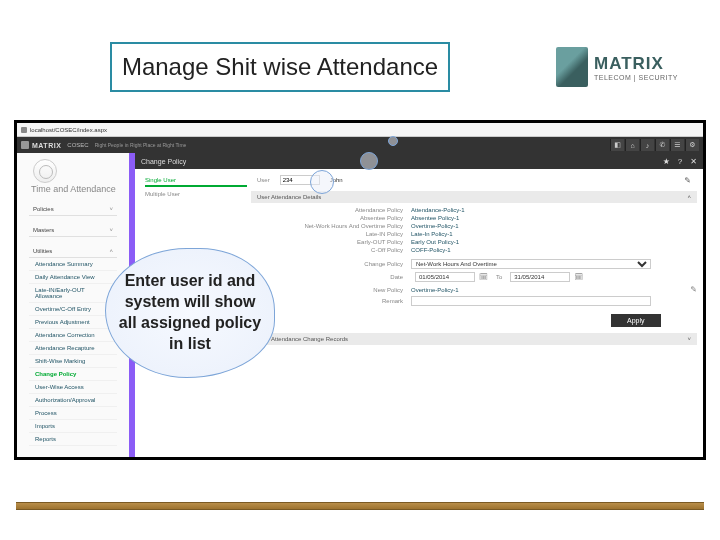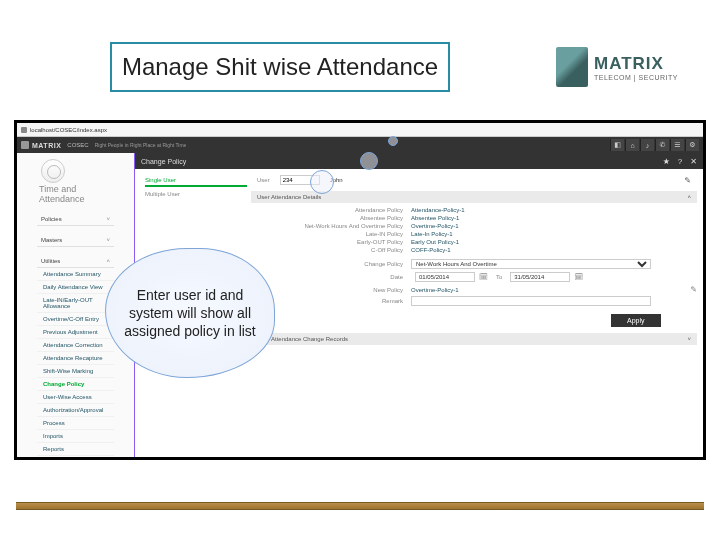--- a/index.html
+++ b/index.html
@@ -22,21 +22,21 @@
 .topbar { height: 16px; background: #333; display: flex; align-items: center; padding: 0 4px; color: #ddd; font-size: 6px; position: relative; }
 .topbar .brand { font-weight: bold; font-size: 7px; letter-spacing: 0.5px; margin-right: 6px; display:flex; align-items:center; }
 .topbar .brand .logo-mini { width:8px; height:8px; background:#999; margin-right:3px; border-radius:1px; }
 .topbar .product { font-size:6px; color:#bbb; margin-right:6px; }
 .topbar .tagline { font-size:5px; color:#999; }
 .topbar .icons { margin-left:auto; display:flex; gap:1px; }
 .topbar .icons .ic { width:14px; height:12px; background:#444; border-left:1px solid #222; display:flex; align-items:center; justify-content:center; font-size:7px; color:#ccc; }
 
 .app-body { display:flex; height: calc(100% - 30px); }
 
-.leftnav { width: 118px; background:#fafafa; border-right:1px solid #8b5cf6; font-size:6px; color:#444; padding:4px 20px; }
+.leftnav { width: 118px; background:#fafafa; border-right:6px solid #8b5cf6; font-size:6px; color:#444; padding:4px 12px; }
 .leftnav .bigicon { width:24px; height:24px; border:1px solid #ccc; border-radius:50%; margin:2px 4px; display:inline-block; vertical-align:middle; background:linear-gradient(#fff,#eee); position:relative; }
 .leftnav .bigicon::before { content:""; position:absolute; width:12px; height:12px; border:1px solid #bbb; border-radius:50%; top:5px; left:5px; }
 .leftnav .modname { display:inline-block; vertical-align:middle; color:#888; font-size:9px; margin-left:2px; line-height:1.1; }
 .leftnav .section { margin-top:8px; padding:3px 4px; border-bottom:1px solid #e0e0e0; display:flex; justify-content:space-between; cursor:pointer; }
 .leftnav .section .chev { font-size:6px; color:#888; }
 .leftnav .item { padding:3px 6px; color:#256; cursor:pointer; border-bottom:1px solid #f0f0f0; }
 .leftnav .item.active { color:#0a3; font-weight:bold; }
 
 .main { flex:1; display:flex; flex-direction:column; }
 .panelhdr { height:16px; background:#333; color:#ddd; font-size:7px; display:flex; align-items:center; padding:0 6px; }
@@ -72,21 +72,21 @@
 .daterow .cal { font-size:7px; color:#666; }
 
 .apply-btn { background:#333; color:#fff; border:none; font-size:7px; padding:3px 16px; margin:6px 0 0 360px; cursor:pointer; }
 
 .callout-pointer { position:absolute; top:160px; left:270px; width:70px; height:50px; }
 .callout-pointer .circ-big { position:absolute; width:24px; height:24px; border:1px solid #7da5d8; border-radius:50%; background:rgba(235,240,250,0.5); top:10px; left:40px; }
 .callout-pointer .circ-mid { position:absolute; width:18px; height:18px; border:1px solid #7da5d8; border-radius:50%; background:rgba(235,240,250,0.5); top:-8px; left:90px; }
 .callout-pointer .circ-sm { position:absolute; width:10px; height:10px; border:1px solid #7da5d8; border-radius:50%; background:rgba(235,240,250,0.5); top:-24px; left:118px; }
 
 .callout { position:absolute; top:248px; left:105px; width:170px; height:130px; background:radial-gradient(#f6f9ff,#eaf0fb); border:1px solid #7da5d8; border-radius:60% 55% 65% 60% / 60% 60% 55% 65%; display:flex; align-items:center; justify-content:center; text-align:center; padding:10px; }
-.callout-text { font-size:14px; color:#222; line-height:1.3; }
+.callout-text { font-size:16px; color:#222; line-height:1.3;font-weight:bold; }
 
 .footer-rule { position:absolute; bottom:30px; left:16px; width:688px; height:8px; background:linear-gradient(#b98e4a,#9d7330); border-top:1px solid #7a5a24; border-bottom:1px solid #7a5a24; }
 </style>
 </head>
 <body>
 
 <div class="slide-title-wrap">
   <div class="slide-title">Manage Shit wise Attendance</div>
 </div>
 

